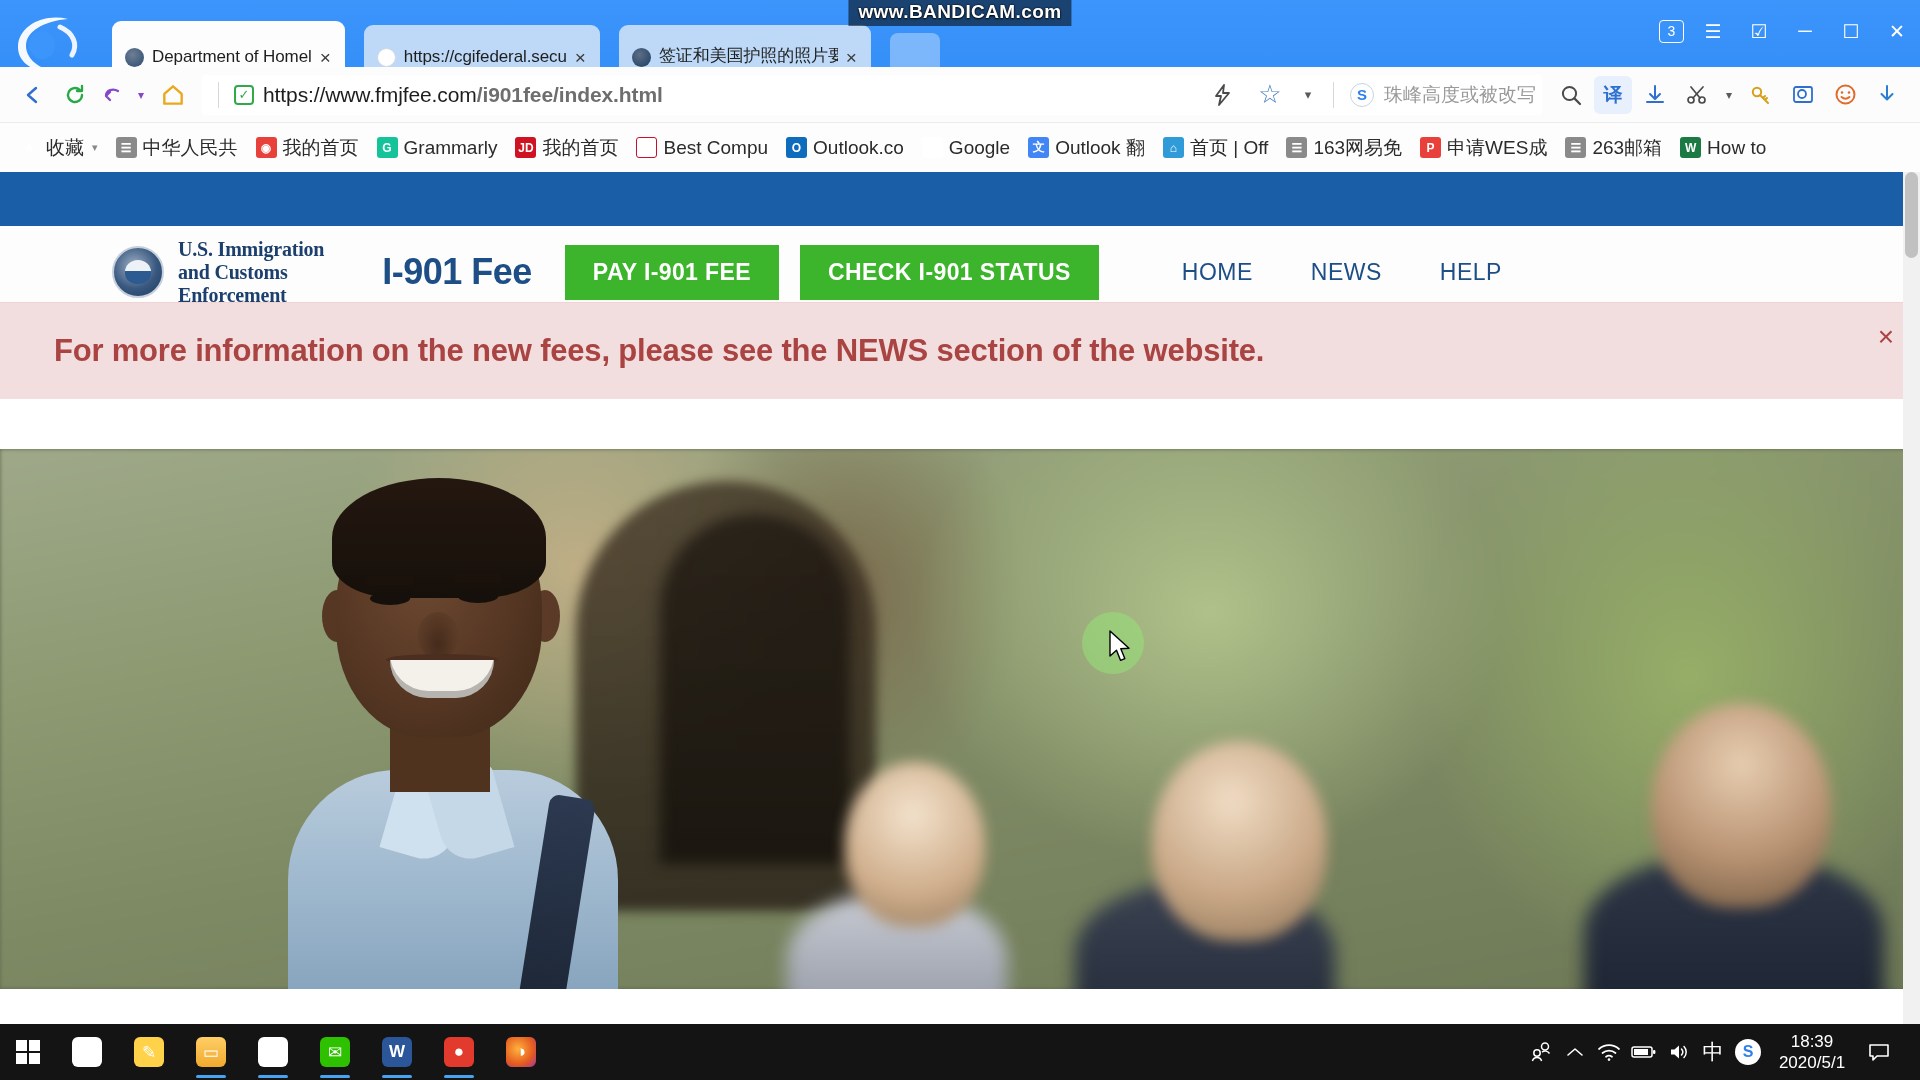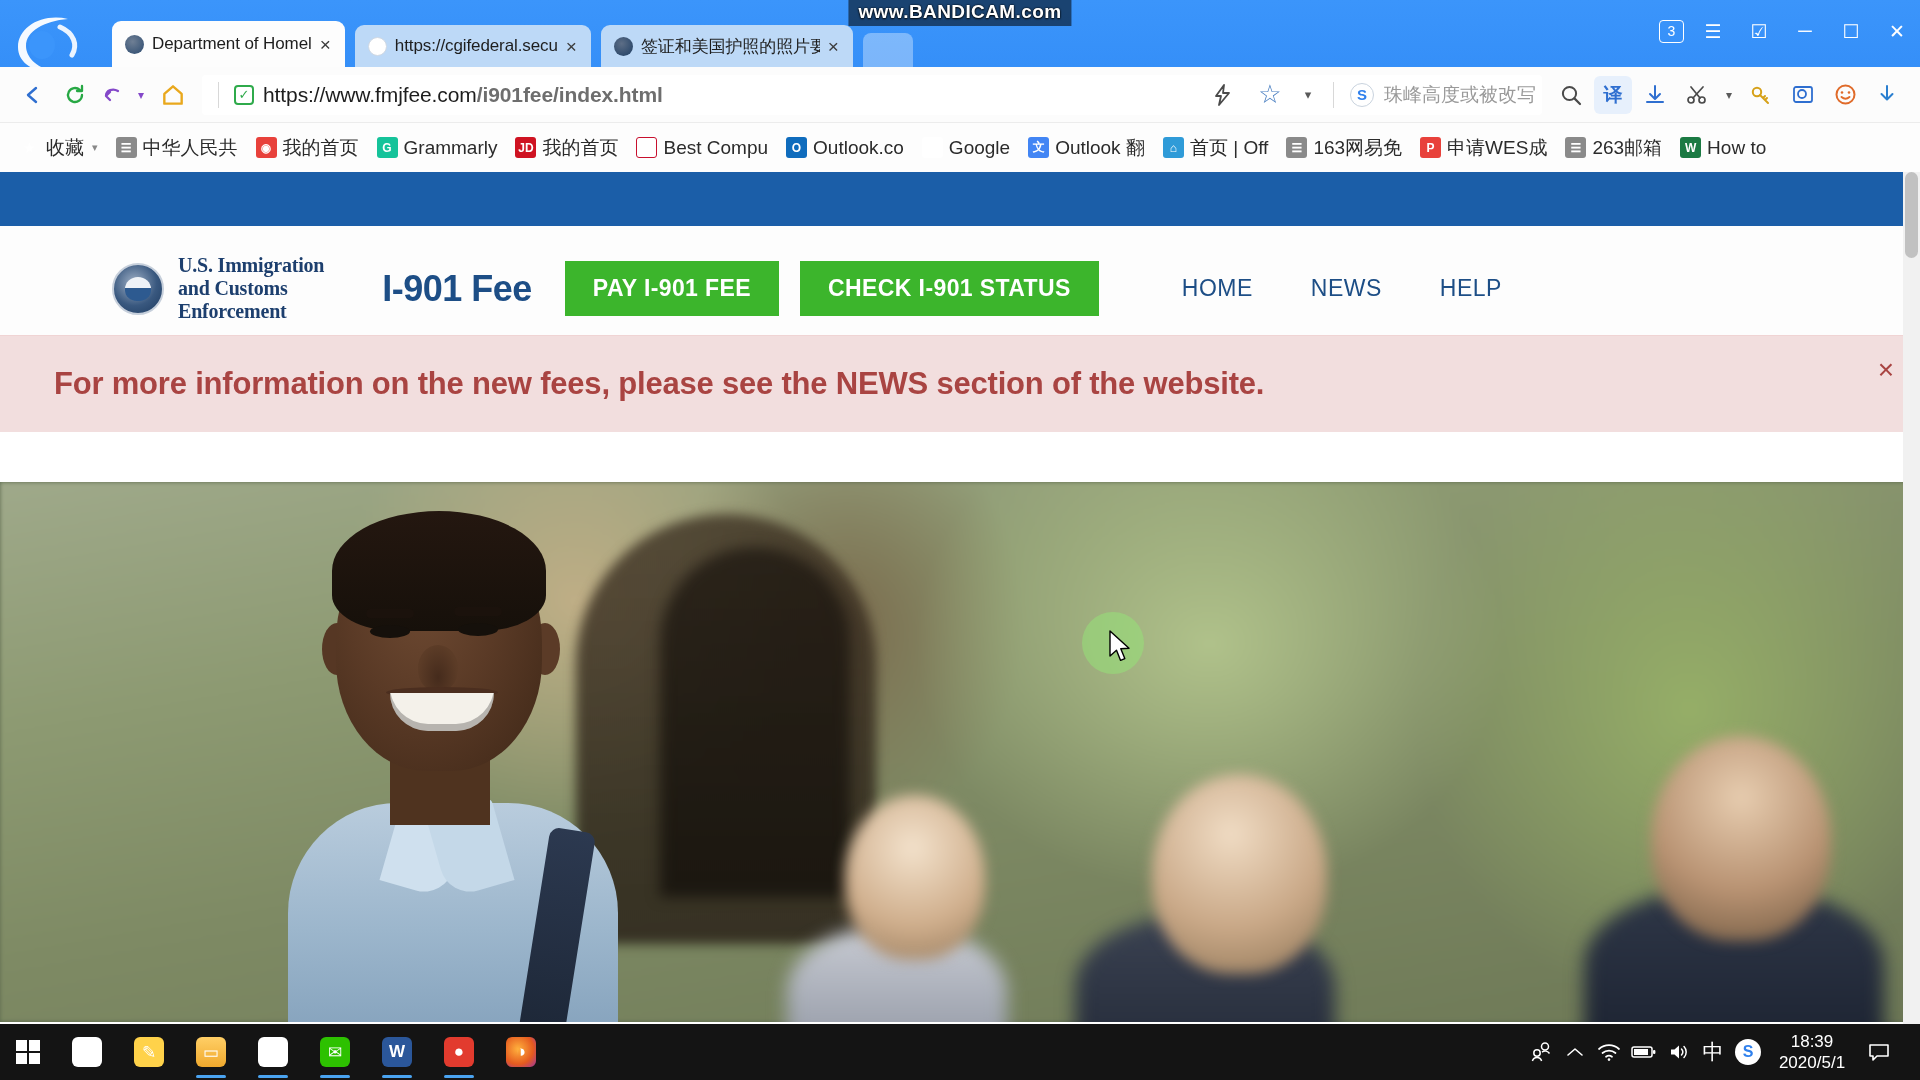--- a/index.html
+++ b/index.html
@@ -21,27 +21,27 @@
     display: flex; align-items: flex-end;
   }
   .logo-swirl {
     position: absolute; left: 10px; top: 8px;
     width: 78px; height: 72px;
     display: flex; align-items: center; justify-content: center;
   }
   .tabs-row { display: flex; align-items: flex-end; margin-left: 112px; height: 48px; }
   .tab {
     position: relative;
-    display: flex; align-items: center; gap: 8px;
+    display: flex; align-items: flex-end; gap: 8px;
     height: 42px; padding: 0 14px 0 13px;
     min-width: 150px; max-width: 252px;
     border-radius: 9px 9px 0 0;
     background: #bdd9f7;
     font-size: 17px; color: #1e1e1e;
-    margin-right: 10px;
+    margin-right: 19px;
     white-space: nowrap;
   }
   .tab.active { background: #fdfdfd; height: 46px; z-index: 3; }
   .tab .favicon {
     width: 19px; height: 19px; flex: 0 0 19px;
     border-radius: 50%;
     display:flex;align-items:center;justify-content:center;
     font-size: 11px; color: #fff;
   }
   .fav-dhs { background: radial-gradient(circle at 40% 35%, #6f7f94, #2b4a6f); }
@@ -160,21 +160,21 @@
     overflow: hidden;
   }
   .gov-contact {
     position: absolute; top: -16px; left: 0; width: 100%;
     display: flex; gap: 80px; padding-left: 110px;
     color: #d7e6f5; font-size: 19px; align-items: center;
     height: 34px; opacity: .85;
   }
 
   .site-header {
-    height: 109px; background: #fdfdfd;
+    height: 76px; background: #fdfdfd;
     display: flex; align-items: center; padding: 16px 0 0 112px;
     position: relative;
   }
   .dhs-seal {
     width: 52px; height: 52px; border-radius: 50%;
     background: radial-gradient(circle at 42% 38%, #9fb0c6 0%, #39587f 55%, #1d3a5f 100%);
     border: 2px solid #c6cfdb;
     flex: 0 0 52px;
     position: relative;
   }

